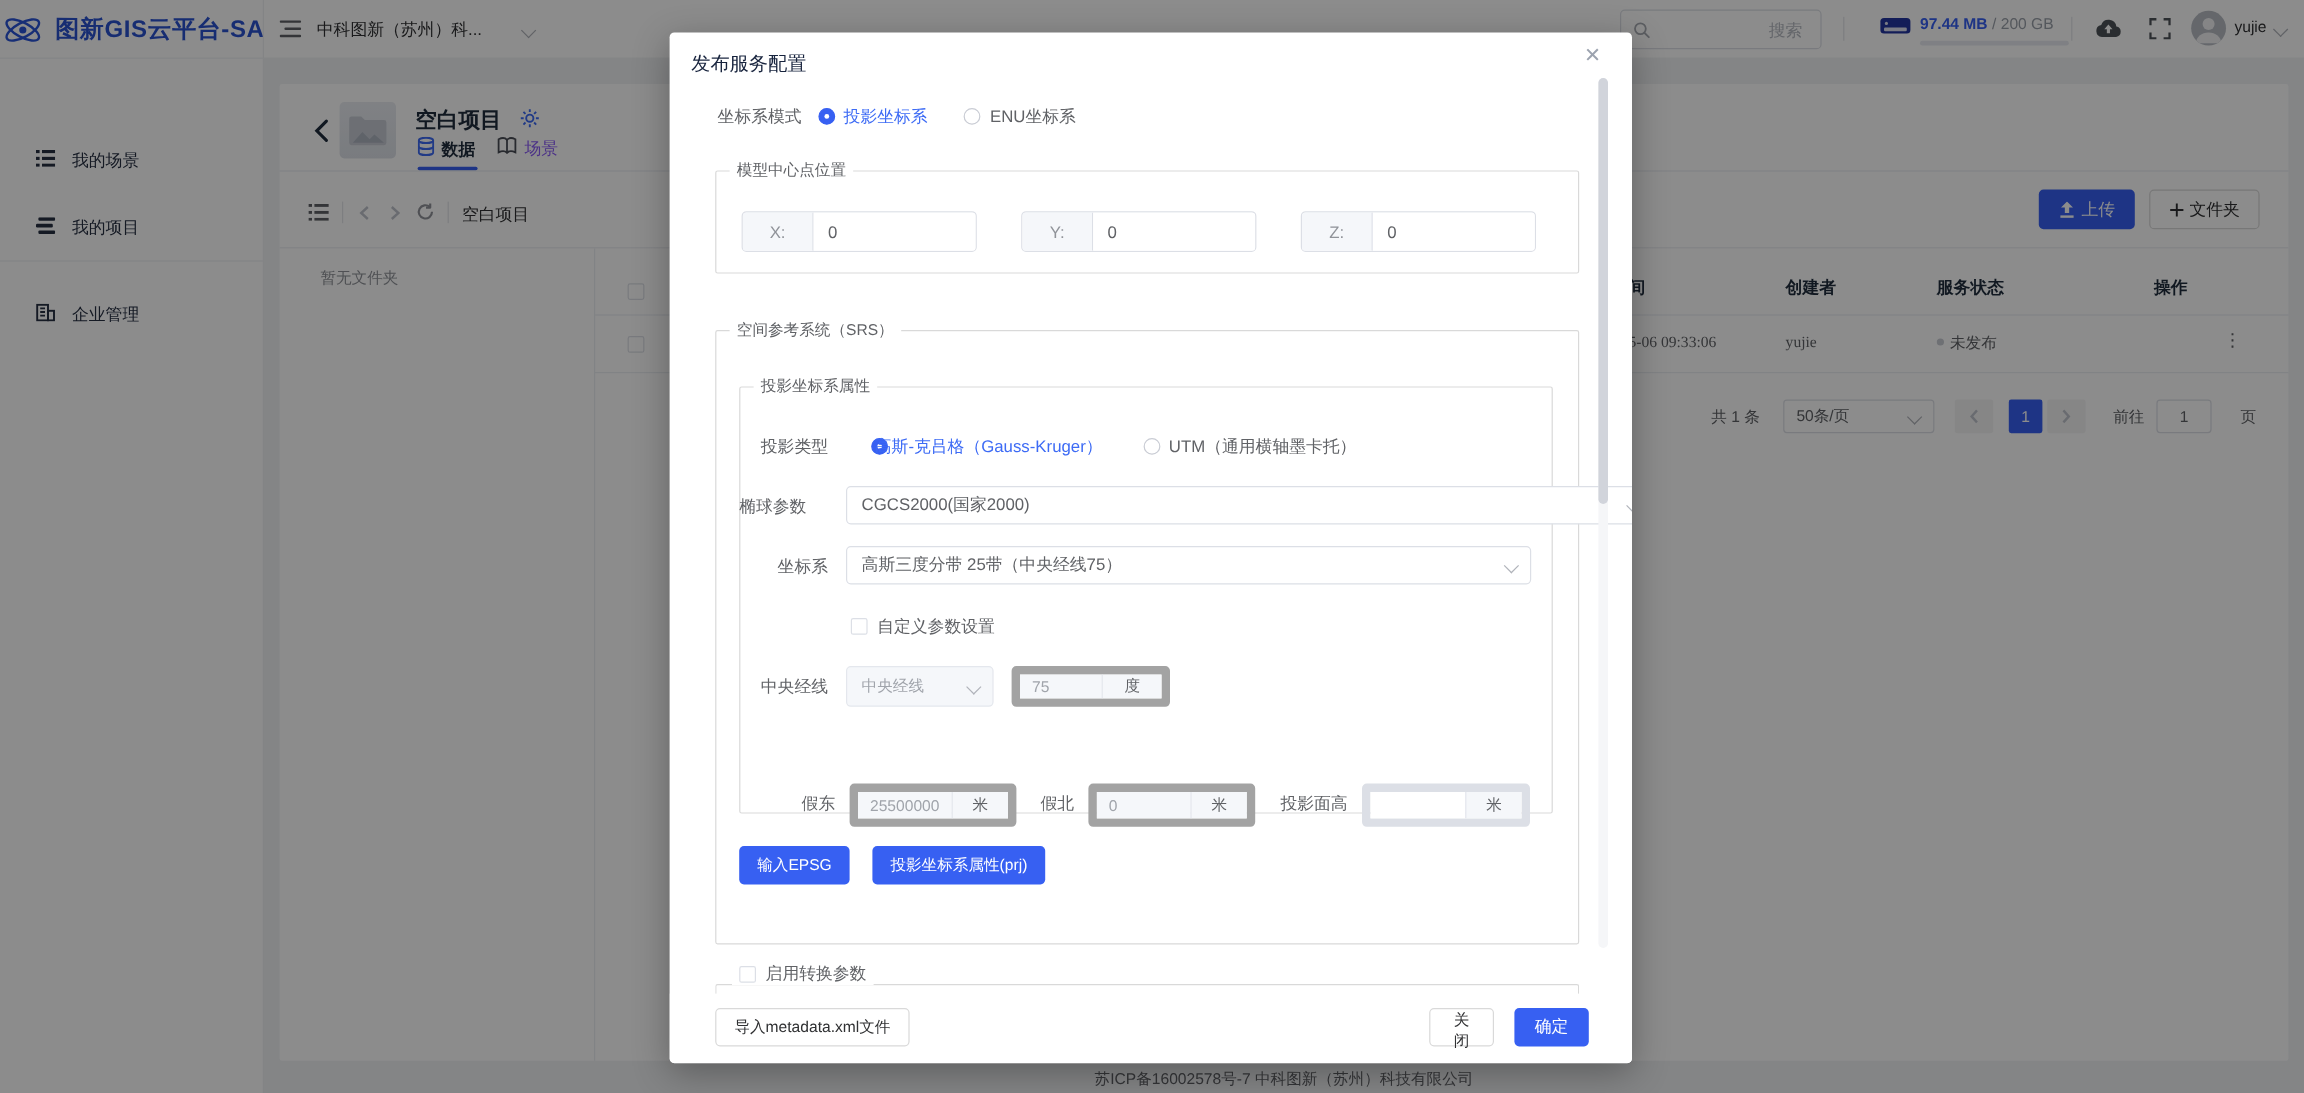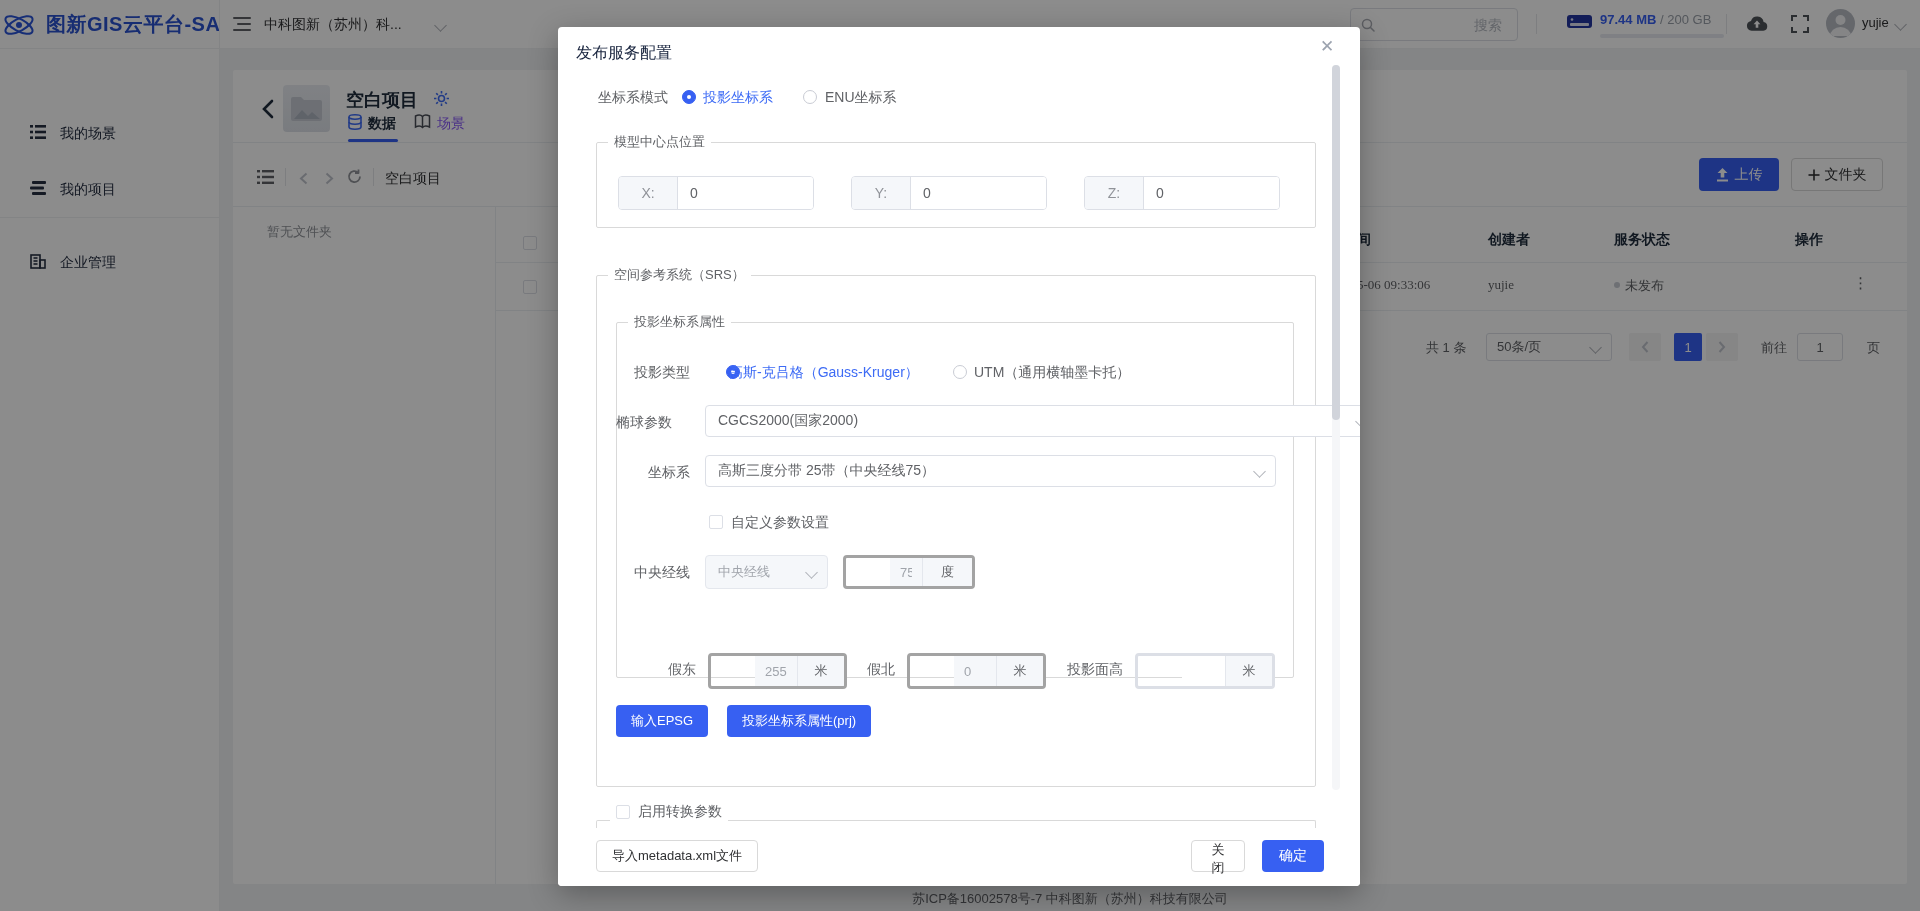--- a/index.html
+++ b/index.html
@@ -75,21 +75,21 @@
   .radio.off { background:#fff; border:1px solid #c9ccd4; }
   .radio-lbl-on { font-size:14px; color:#3d6bf5; }
   .fieldset { position:absolute; border:1px solid #d9d9d9; border-radius:2px; }
   .legend { position:absolute; background:#fff; padding:0 6px; font-size:13px; color:#606266; line-height:16px; }
   .inp-group { position:absolute; height:34px; border:1px solid #dcdfe6; border-radius:4px; display:flex; overflow:hidden; background:#fff; }
   .inp-prefix { width:59px; background:#f5f7fa; border-right:1px solid #dcdfe6; color:#909399; font-size:14px; display:flex; align-items:center; justify-content:center; }
   .inp-group input { flex:1; border:none; outline:none; padding:0 12px; font-size:14px; color:#606266; font-family:inherit; min-width:0; background:#fff; }
   .sel { position:absolute; height:32px; border:1px solid #dcdfe6; border-radius:4px; background:#fff; display:flex; align-items:center; padding:0 12px; font-size:14px; color:#606266; cursor:pointer; }
   .sel .chev-r { position:absolute; right:11px; }
   .sel.disabled { background:#f5f7fa; border-color:#e4e7ed; color:#a0a4ab; cursor:not-allowed; }
-  .unit-group { position:absolute; height:34px; border:3px solid #a3a3a3; border-radius:4px; display:flex; overflow:hidden;padding-left:44px; }
+  .unit-group { position:absolute; height:34px; border:7px solid #a3a3a3; border-radius:4px; display:flex; overflow:hidden; }
   .unit-group input { flex:1; border:none; outline:none; padding:0 10px; font-size:13px; background:#f5f7fa; color:#a0a4ab; min-width:0; font-family:inherit; }
   .unit-group input.enabled { background:#fff; color:#606266; }
   .unit-suffix { width:47px; background:#f5f7fa; border-left:1px solid #e4e7ed; color:#606266; font-size:13px; display:flex; align-items:center; justify-content:center; }
   .btn-blue { height:32px; background:#3760f2; border:none; border-radius:4px; color:#fff; font-size:13px; padding:0 15px; cursor:pointer; font-family:inherit; }
   .modal-footer { position:absolute; left:0; top:801px; width:802px; height:58px; background:#fff; }
   .btn-plain { height:32px; background:#fff; border:1px solid #d9d9d9; border-radius:4px; color:#303133; font-size:13px; padding:0 15px; cursor:pointer; font-family:inherit; }
   .btn-confirm { position:absolute; left:704px; top:12px; width:62px; height:32px; background:#3760f2; border:none; border-radius:4px; color:#fff; font-size:14px; cursor:pointer; font-family:inherit; }
   .btn-close { position:absolute; left:633px; top:12px; width:54px; height:32px; }
   .scroll-track { position:absolute; left:774px; top:38px; width:8px; height:725px; background:#f5f6f8; border-radius:4px; }
   .scroll-thumb { position:absolute; left:774px; top:38px; width:8px; height:355px; background:#d1d4db; border-radius:4px; cursor:grab; }

